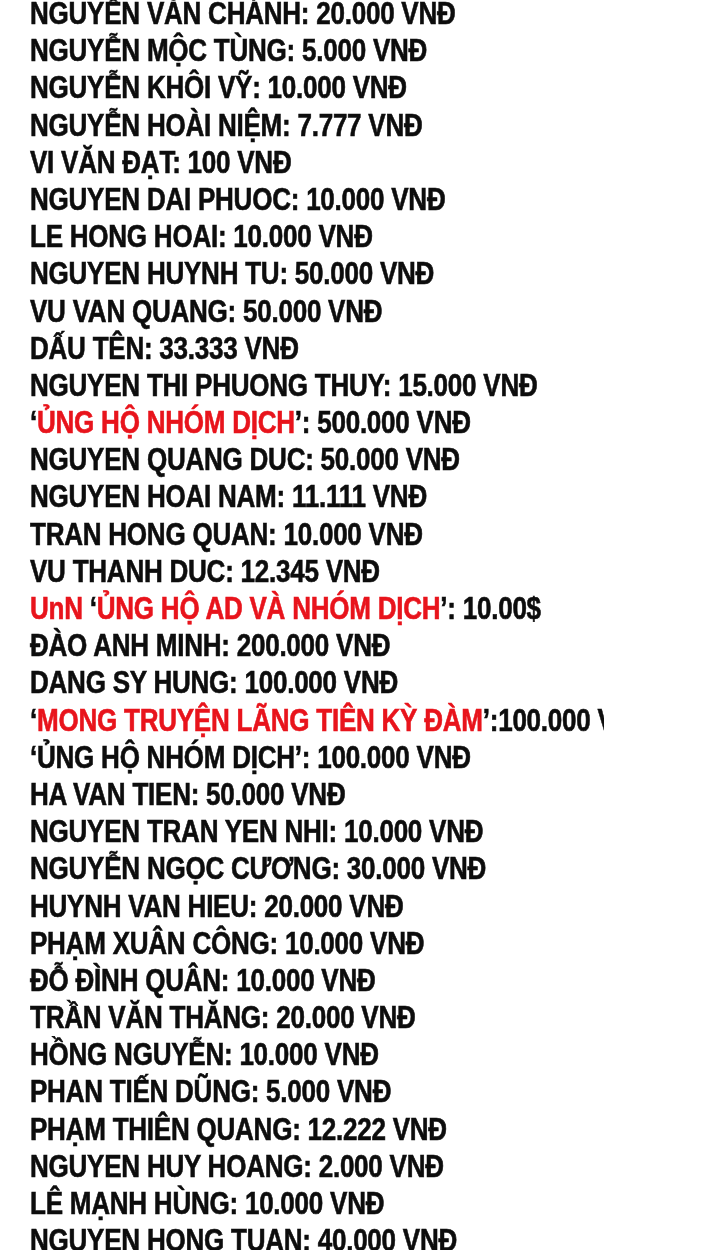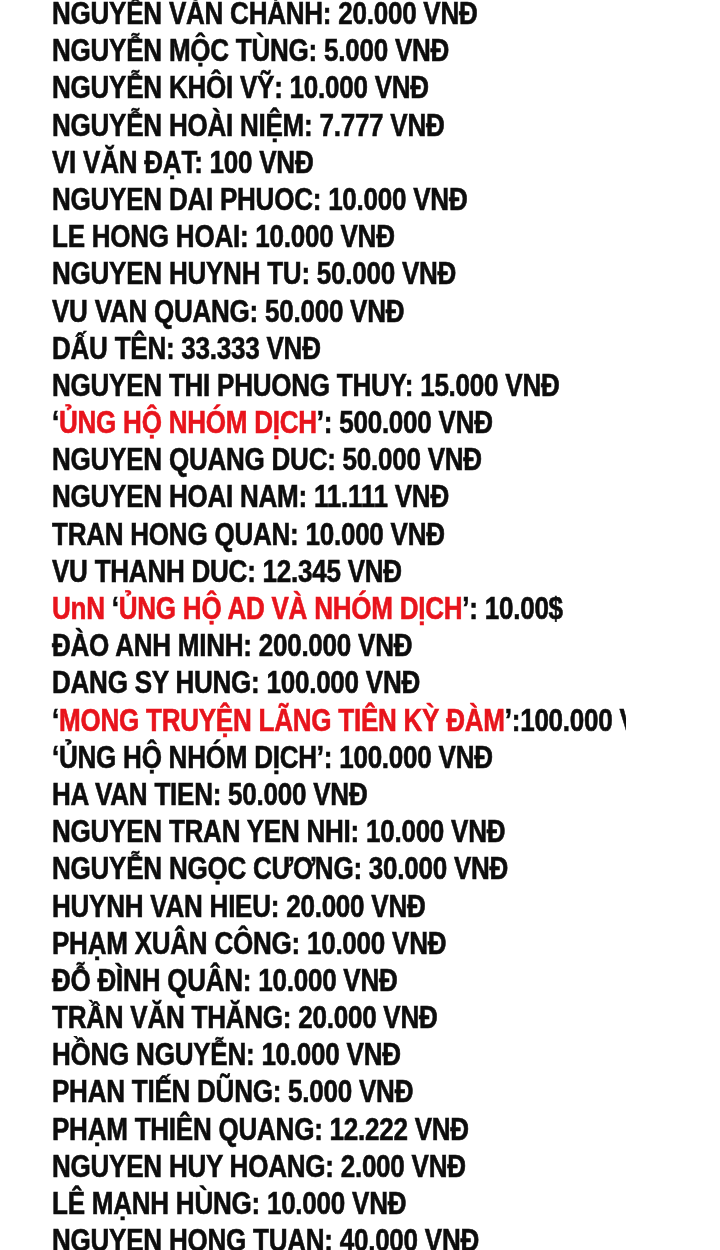--- a/index.html
+++ b/index.html
@@ -15,21 +15,20 @@
     font-family: "Liberation Sans", sans-serif;
   }
   .page {
     position: absolute;
     left: 0;
     top: 0;
     width: 604px;
     height: 1250px;
     overflow: hidden;
     background: #ffffff;
-    margin-left: 22px;
   }
   .donor-list {
     position: absolute;
     left: 30px;
     top: -5px;
     width: 1000px;
   }
   .donor-line {
     height: 37.2px;
     line-height: 37.2px;

